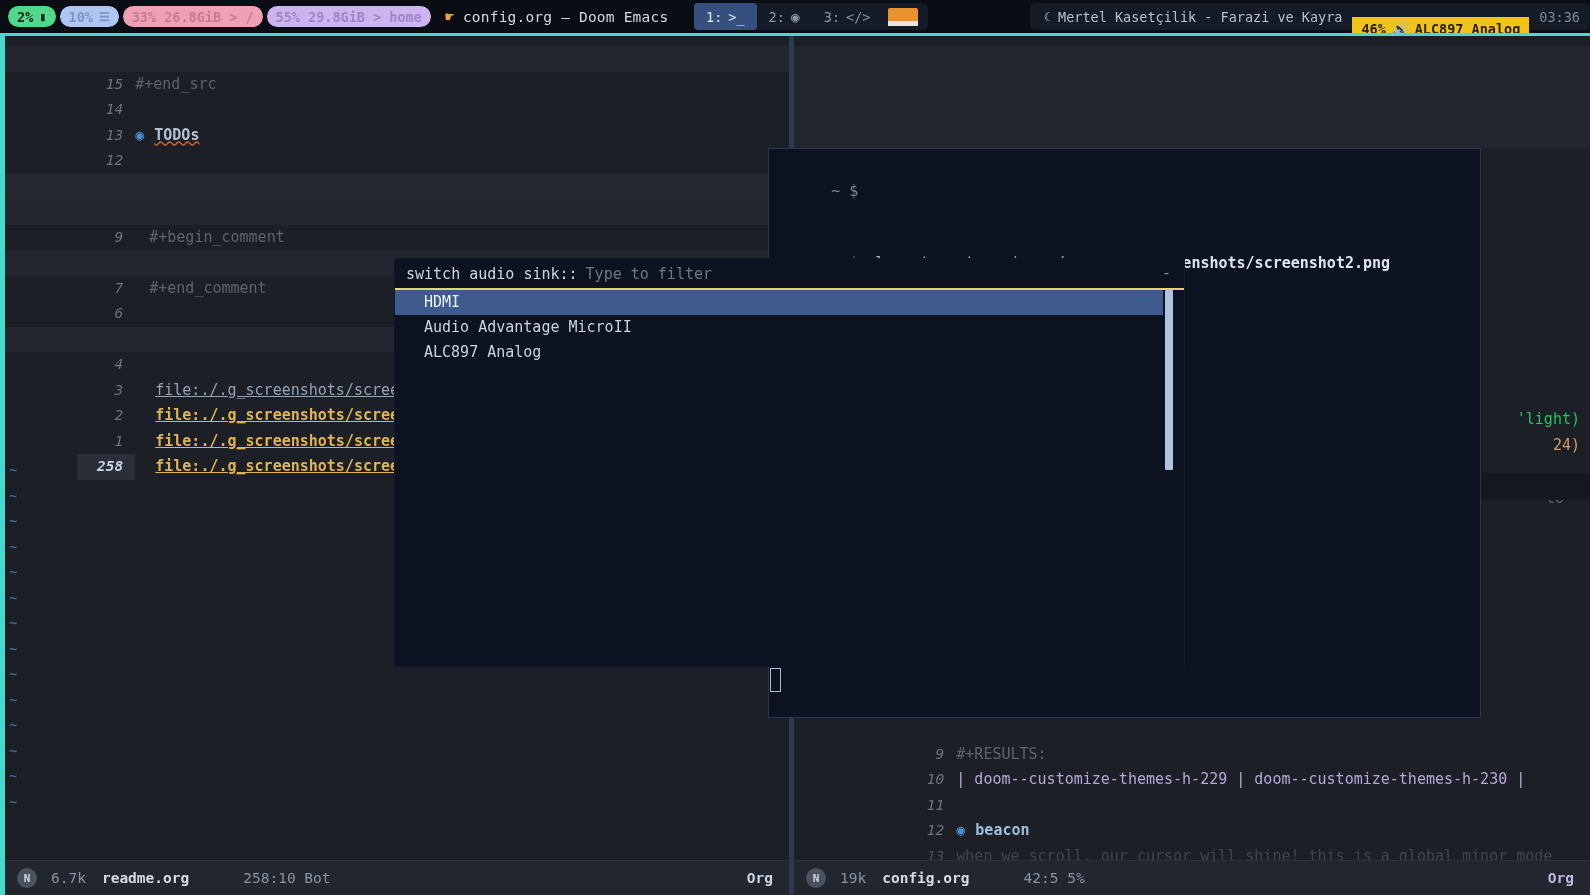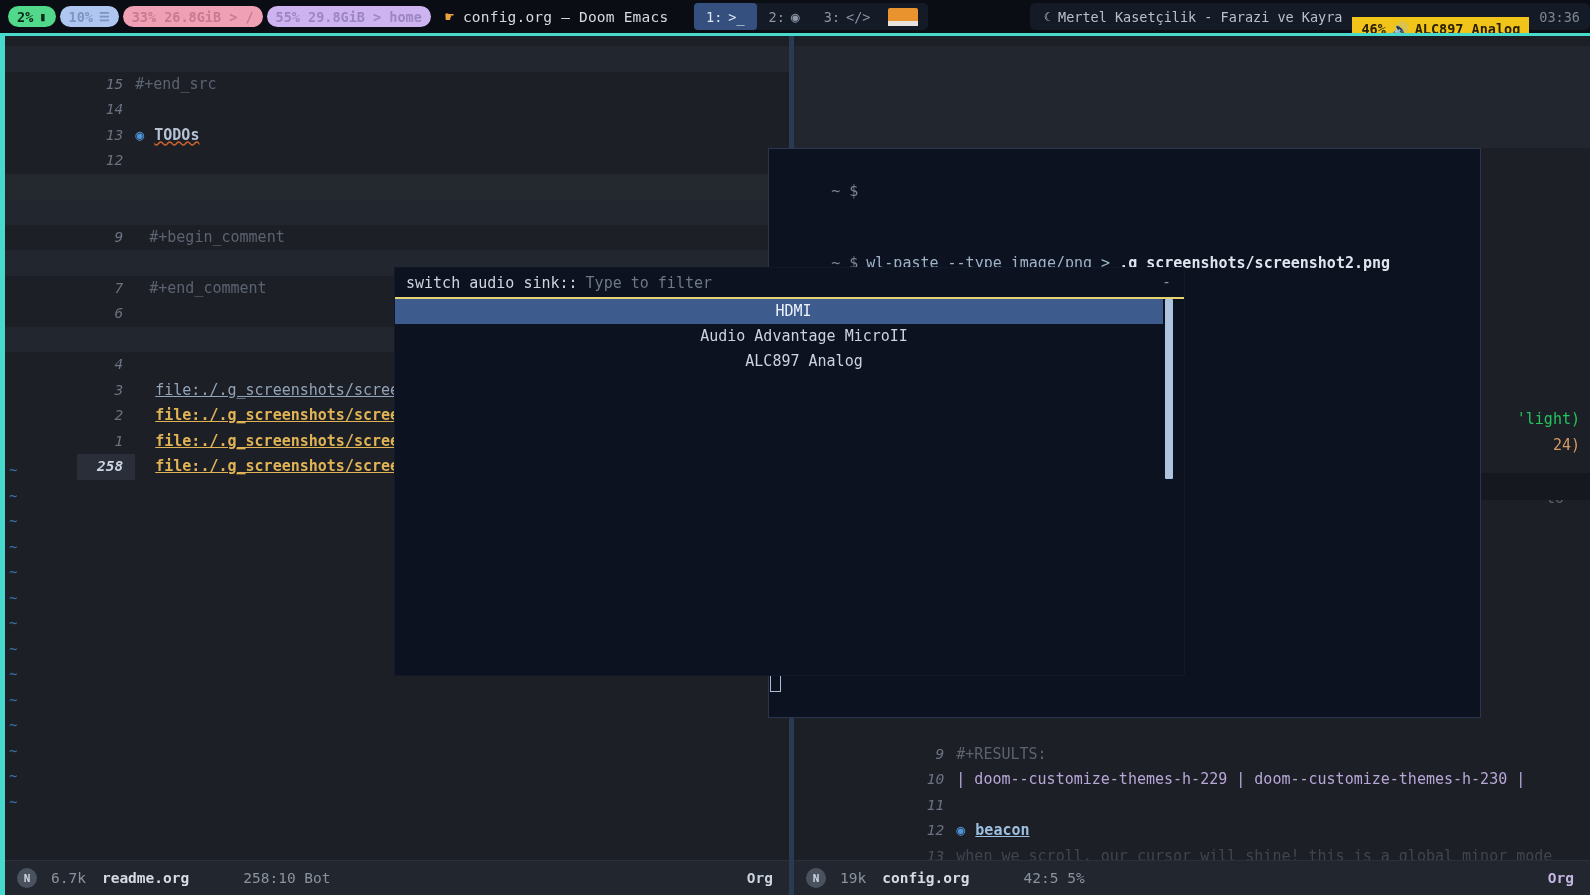--- a/index.html
+++ b/index.html
@@ -67,21 +67,21 @@
   .codearea { position:absolute; left:5px; top:3px; right:0; bottom:0; background:#1c1f26; overflow:hidden; }
   .cl { position:relative; height:25.5px; line-height:25.5px; white-space:pre; font-size:15px; }
   .ln { display:inline-block; width:58px; text-align:right; color:#6b7280; font-style:italic;
         font-size:14.5px; padding-right:12px; }
   .ln.cur { color:#cdd6e4; font-weight:bold; background:#2a2e38; border-radius:0; }
   .shade { background:#22262e; }
   .shade-hl { background:#24282f; }
 
   .c-com { color:#5c6370; }
   .c-head { color:#b7c3d4; font-weight:bold; text-decoration: underline; text-decoration-color:#b7c3d4;}
-  .c-head2 { color:#9dbfe0; font-weight:bold;text-decoration:underline; }
+  .c-head2 { color:#9dbfe0; font-weight:bold; }
   .c-bullet { color:#4f93d6; font-weight:bold; }
   .c-bold { color:#d7dee8; font-weight:bold; }
   .c-plain { color:#b6bec9; }
   .c-link { color:#e0b354; font-weight:bold; text-decoration:underline; }
   .c-link-dim { color:#93a3b8; text-decoration:underline; }
   .c-purple { color:#b9a7d8; }
   .c-orange { color:#d89a63; }
   .c-yellowish{ color:#22c55e; }
   .spell { text-decoration: underline wavy #d0632a; text-decoration-skip-ink:none; }
   .spell-y { text-decoration: underline wavy #d9a441; text-decoration-skip-ink:none; }
@@ -116,22 +116,22 @@
   .t-path { color:#dfe5ee; font-weight:bold; }
   .t-out  { color:#d6dce4; }
   .t-blue { color:#7fa8d8; }
   .t-cursor {
     position:absolute; left:770px; top:668px; width:11px; height:24px;
     border:1.5px solid #aebdd0; background:transparent; z-index:21;
   }
 
   
   .dlg {
-    position:absolute; left:395px; top:268px; width:789px; height:407px;
-    background:#0c1220; z-index:40; box-shadow: 0 0 0 1px #111827; text-align: center;
+    position:absolute; left:395px; top:259px; width:789px; height:407px;
+    background:#0c1220; z-index:40; box-shadow: 0 0 0 1px #111827;
   }
   .dlg-prompt {
     height:31px; display:flex; align-items:center; padding-left:11px;
     font-size:15px; color:#cfd6e0; border-bottom:2px solid #e5d470;
     background:#0c1220;
   }
   .dlg-prompt .ph { color:#6f7886; }
   .dlg-list { position:relative; }
   .dlg-item {
     height:25px; line-height:25px; padding-left:29px; font-size:15px; color:#cbd3de;

